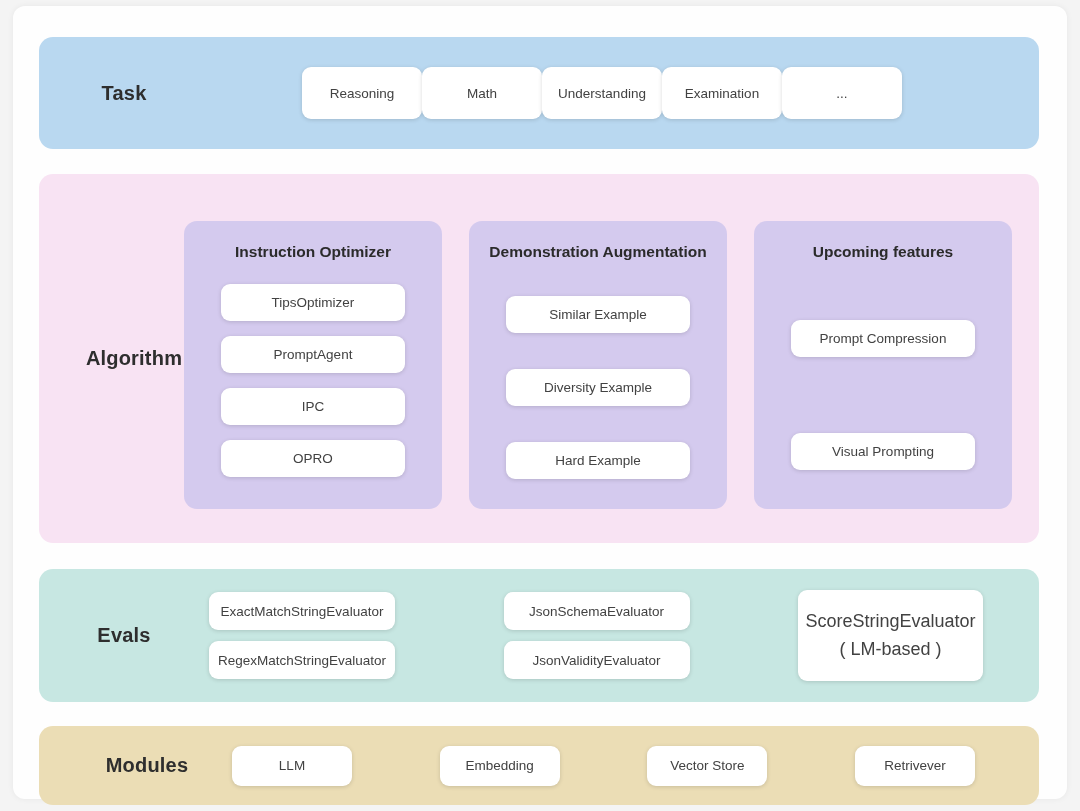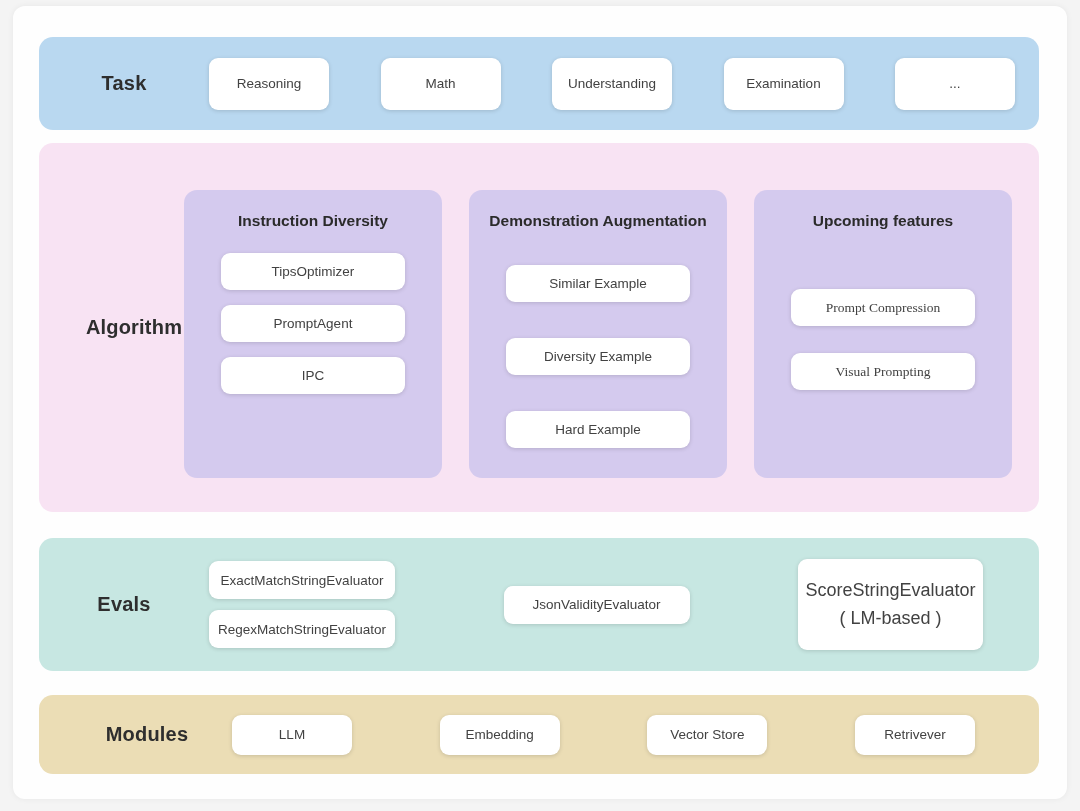--- a/index.html
+++ b/index.html
@@ -41,27 +41,27 @@
     box-shadow: 0 1px 4px rgba(0,0,0,0.15);
     display: flex;
     align-items: center;
     justify-content: center;
     text-align: center;
     font-size: 13.5px;
     color: #424242;
   }
 
   
-  .band-task { background: var(--task-band, #B9D8F0); height: 93px; margin-bottom: 13px; }
+  .band-task { background: var(--task-band, #B9D8F0); height: 112px; margin-bottom: 25px; }
   .task-content {
     flex: 1;
     display: flex;
     align-items: center;
-    justify-content: space-between;
-    padding-right: 24px;
+    justify-content: center;
+    padding-right: 44px;
   }
   .task-content .chip { width: 120px; height: 52px; }
 
   
   .band-algorithm { background: var(--algorithm-band, #F8E3F3); height: 369px; margin-bottom: 26px; }
   .band-algorithm .band-label { flex-basis: 145px; width: 145px; padding-left: 45px; }
   .algo-groups {
     flex: 1;
     display: flex;
     gap: 27px;
@@ -80,21 +80,21 @@
   .group-title {
     font-weight: bold;
     font-size: 15.5px;
     color: #2b2b2b;
     text-align: center;
   }
   .chip-stack { display: flex; flex-direction: column; align-items: center; }
   .chip-stack .chip { width: 184px; height: 37px; }
   .stack-a { margin-top: 23px; gap: 15px; }
   .stack-b { margin-top: 35px; gap: 36px; }
-  .stack-c { margin-top: 59px; gap: 27px; font-family: Liberation Serif, serif; }
+  .stack-c { margin-top: 59px; gap: 76px; }
 
   
   .band-evals { background: var(--evals-band, #C7E7E2); height: 133px; margin-bottom: 24px; }
   .evals-content {
     flex: 1;
     display: flex;
     align-items: center;
     justify-content: space-between;
     padding-right: 56px;
   }
@@ -132,25 +132,26 @@
       <div class="chip">Examination</div>
       <div class="chip">...</div>
     </div>
   </section>
 
   <section class="band band-algorithm">
     <div class="band-label">Algorithm</div>
     <div class="algo-groups">
 
       <div class="algo-group">
-        <div class="group-title">Instruction Diversity</div>
+        <div class="group-title">Instruction Optimizer</div>
         <div class="chip-stack stack-a">
           <div class="chip">TipsOptimizer</div>
           <div class="chip">PromptAgent</div>
           <div class="chip">IPC</div>
+          <div class="chip">OPRO</div>
         </div>
       </div>
 
       <div class="algo-group">
         <div class="group-title">Demonstration Augmentation</div>
         <div class="chip-stack stack-b">
           <div class="chip">Similar Example</div>
           <div class="chip">Diversity Example</div>
           <div class="chip">Hard Example</div>
         </div>
@@ -168,20 +169,21 @@
   </section>
 
   <section class="band band-evals">
     <div class="band-label">Evals</div>
     <div class="evals-content">
       <div class="eval-col">
         <div class="chip">ExactMatchStringEvaluator</div>
         <div class="chip">RegexMatchStringEvaluator</div>
       </div>
       <div class="eval-col">
+        <div class="chip">JsonSchemaEvaluator</div>
         <div class="chip">JsonValidityEvaluator</div>
       </div>
       <div class="chip chip-tall">
         <span>ScoreStringEvaluator</span>
         <span>( LM-based )</span>
       </div>
     </div>
   </section>
 
   <section class="band band-modules">

